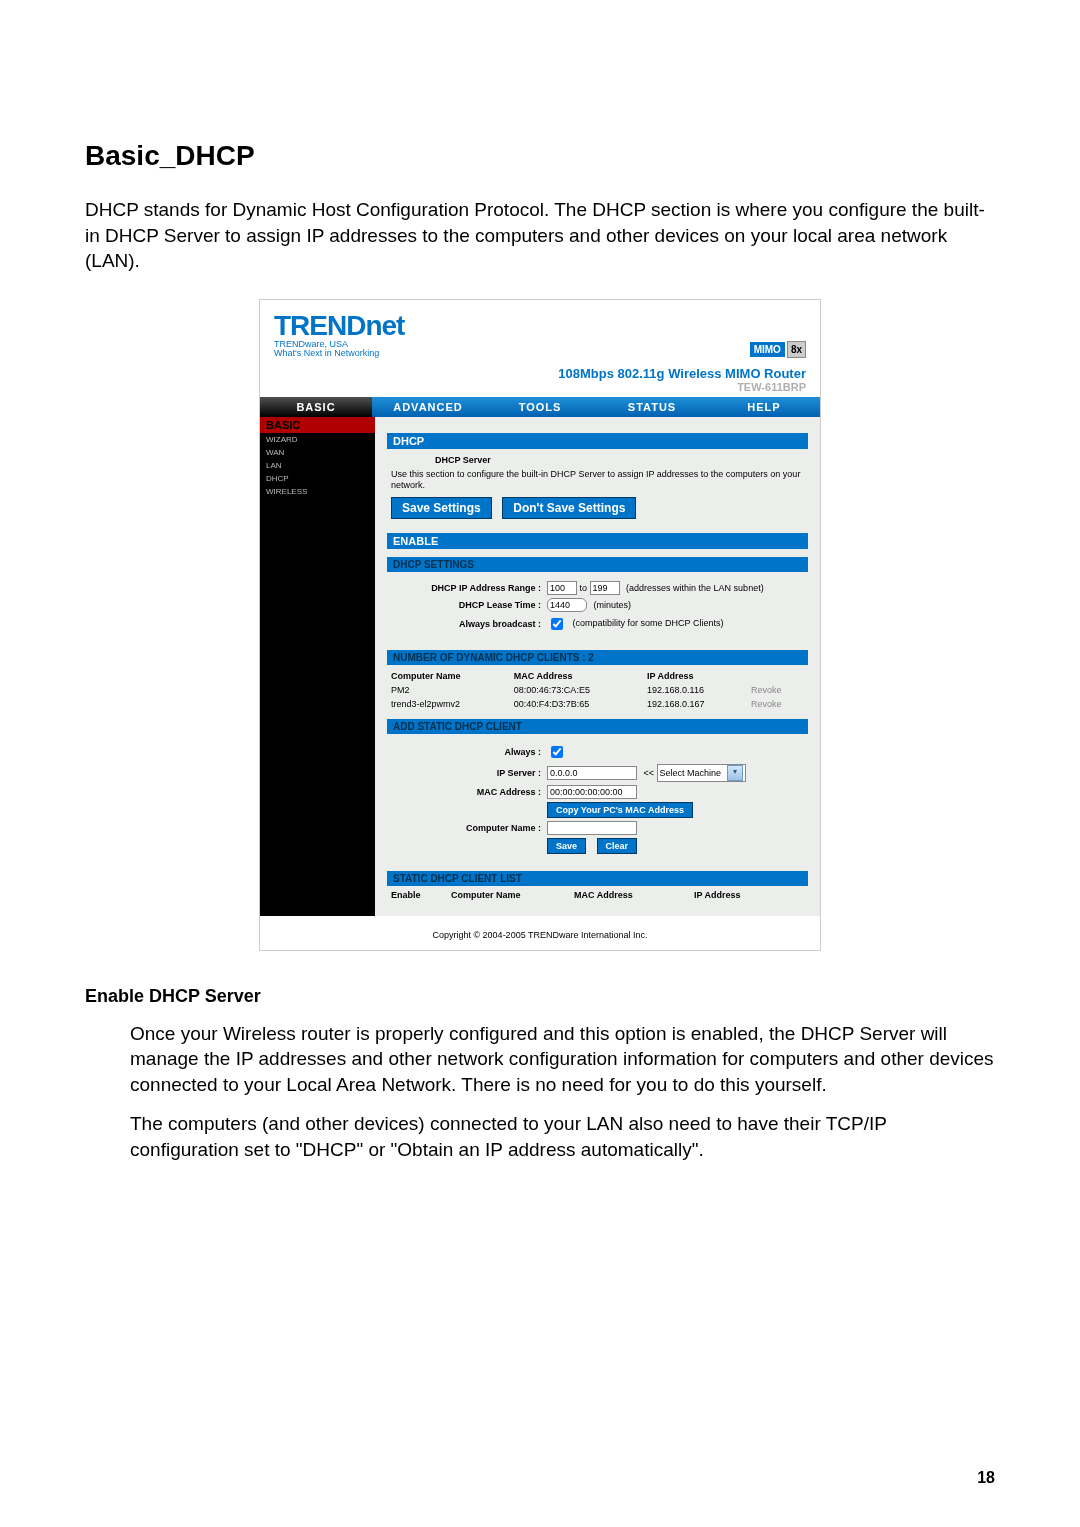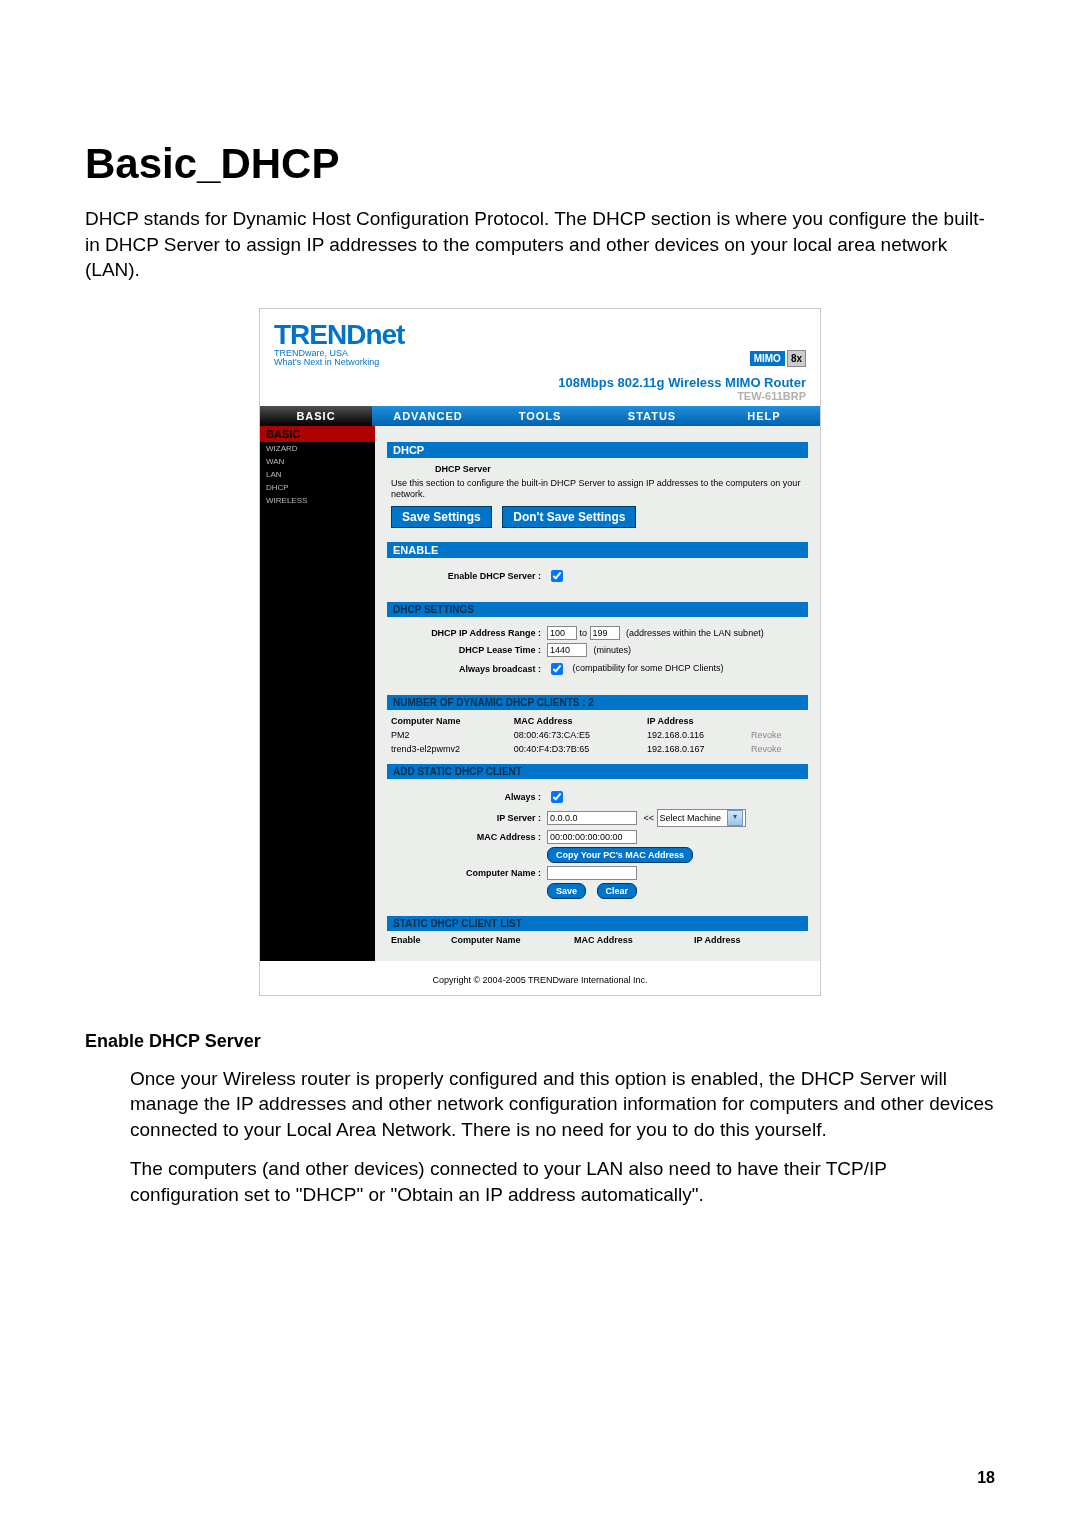--- a/index.html
+++ b/index.html
@@ -10,23 +10,23 @@
     color: #000;
     width: 1080px;
   }
   .page {
     padding: 80px 85px 60px 85px;
     position: relative;
     min-height: 1527px;
     box-sizing: border-box;
   }
   h1.page-heading {
-    font-size: 42px;
-    font-weight: bold;
-    margin: 60px 0 18px 0;
+    font-size: 28px;
+    font-weight: bold;
+    margin: 60px 0 25px 0;
   }
   .intro-text {
     font-size: 19px;
     line-height: 1.35;
     margin-bottom: 25px;
   }
   
   .router-frame {
     width: 560px;
     margin: 0 auto;
@@ -168,21 +168,20 @@
     font-size: 12px;
     padding: 3px 10px;
     border: 1px solid #003a66;
     font-weight: bold;
     cursor: pointer;
     margin-right: 8px;
   }
   .btn-sm {
     padding: 2px 8px;
     font-size: 9px;
-    border-radius: 7px;
   }
   .form-row {
     display: flex;
     align-items: center;
     margin: 3px 0;
     font-size: 9px;
   }
   .form-label {
     width: 150px;
     text-align: right;
@@ -190,21 +189,21 @@
     padding-right: 6px;
   }
   .form-ctrl input[type="text"] {
     font-size: 9px;
     padding: 1px 2px;
     border: 1px solid #888;
     box-sizing: border-box;
   }
   .w40 { width: 30px; }
   .w90 { width: 90px; }
-  .w60 { width: 40px; }
+  .w60 { width: 40px; border-radius: 6px; }
   .hint { margin-left: 4px; }
   .checkbox-sm {
     width: 12px; height: 12px;
     vertical-align: middle;
   }
   .client-table {
     width: 100%;
     font-size: 9px;
     border-collapse: collapse;
     margin-top: 4px;
@@ -320,26 +319,20 @@
 
         <div class="panel-title">DHCP</div>
         <div class="sub-block">
           <div style="font-weight:bold;padding-left:44px;">DHCP Server</div>
           <div class="desc">Use this section to configure the built-in DHCP Server to assign IP addresses to the computers on your network.</div>
           <span class="btn">Save Settings</span>
           <span class="btn">Don't Save Settings</span>
         </div>
 
         <div class="panel-title">ENABLE</div>
-        <div class="sub-block">
-          <div class="form-row">
-            <div class="form-label">Enable DHCP Server :</div>
-            <div class="form-ctrl"><input type="checkbox" class="checkbox-sm" checked="" style=""></div>
-          </div>
-        </div>
 
         <div class="panel-title-dark">DHCP SETTINGS</div>
         <div class="sub-block">
           <div class="form-row">
             <div class="form-label">DHCP IP Address Range :</div>
             <div class="form-ctrl">
               <input type="text" class="w40" value="100" style="">
               <span>to</span>
               <input type="text" class="w40" value="199" style="">
               <span class="hint">(addresses within the LAN subnet)</span>

